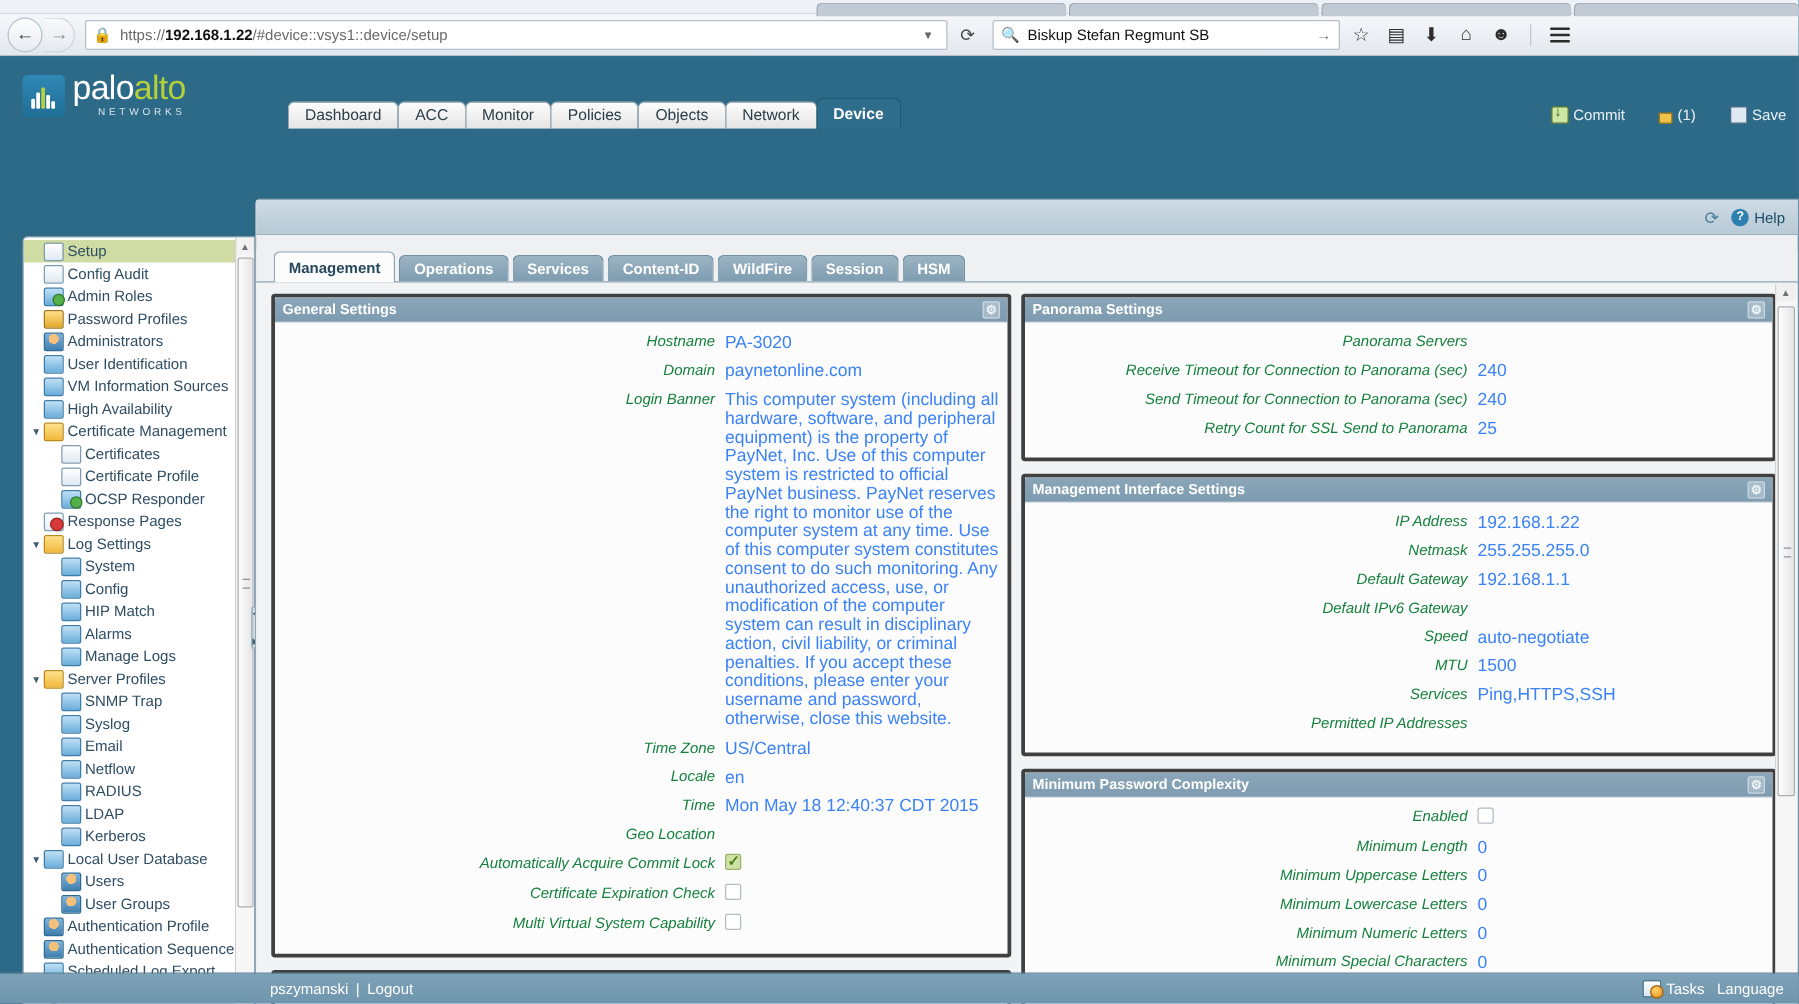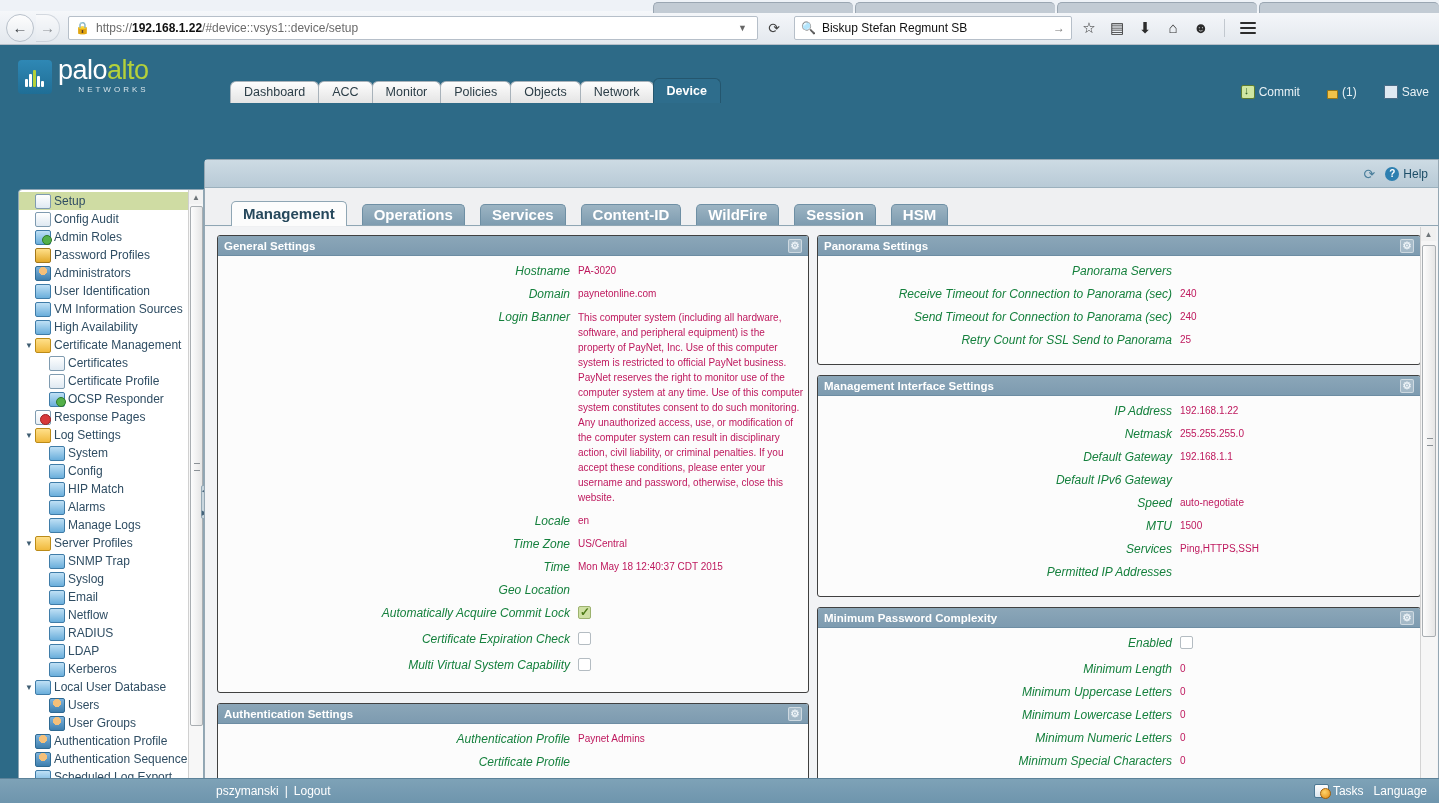--- a/index.html
+++ b/index.html
@@ -180,28 +180,27 @@
     display: flex; align-items: flex-end;
     height: 26px;
     padding-left: 14px;
     background: #eff0f2;
     border-bottom: 1px solid #8fa6b4;
     margin-top: 12px;
   }
   .subtab {
     height: 21px; line-height: 20px;
     padding: 0 11px;
-    font-size: 15px; font-weight: bold;
+    font-size: 12px; font-weight: bold;
     color: #fff;
     background: linear-gradient(#9cb4c3, #7e9cb0);
     border: 1px solid #6e8fa4;
     border-bottom: none;
     border-radius: 5px 5px 0 0;
     margin-right: 3px;
-    margin-left: 12px;
   }
   .subtab.active {
     background: #fcfcfc;
     color: #26485c;
     border-color: #8fa6b4;
     height: 25px; line-height: 24px;
     position: relative; top: 1px;
   }
 
   #panes {
@@ -210,21 +209,21 @@
     display: flex;
     padding: 8px 0 0 12px;
     overflow: hidden;
   }
   .col { display: flex; flex-direction: column; gap: 10px; }
   .col.left { width: 592px; }
   .col.right { width: 604px; margin-left: 8px; }
 
   .panel {
     background: #fcfcfc;
-    border: 1px solid #404040;
+    border: 3px solid #404040;
     border-radius: 3px;
   }
   .panel-head {
     height: 20px;
     background: linear-gradient(#8ba6b8, #7d9bb0);
     border-bottom: 1px solid #6d8da3;
     color: #fff; font-weight: bold; font-size: 11.5px;
     display: flex; align-items: center;
     padding: 0 6px;
     border-radius: 2px 2px 0 0;
@@ -242,21 +241,21 @@
   .row { display: flex; margin-bottom: 9px; line-height: 14px; }
   .row .lbl {
     flex: 0 0 auto;
     text-align: right;
     color: #15803d;
     font-size: 12px;
     padding-right: 8px;
     font-style: italic;
   }
   .row .val {
-    color: #be185d; font-size: 10px;
+    color: #3b82f6; font-size: 14px;
     flex: 1 1 auto;
   }
   .col.left .row .lbl { width: 360px; }
   .col.right .row .lbl { width: 362px; }
   .row .val.multiline { width: 225px; line-height: 15px; }
   .cbox {
     width: 13px; height: 13px;
     background: #fff;
     border: 1px solid #b4bcc2;
     border-radius: 2px;
@@ -700,26 +699,26 @@
               </div>
               <div class="row">
                 <div class="lbl">Domain</div>
                 <div class="val">paynetonline.com</div>
               </div>
               <div class="row">
                 <div class="lbl">Login Banner</div>
                 <div class="val multiline">This computer system (including all hardware, software, and peripheral equipment) is the property of PayNet, Inc. Use of this computer system is restricted to official PayNet business. PayNet reserves the right to monitor use of the computer system at any time. Use of this computer system constitutes consent to do such monitoring. Any unauthorized access, use, or modification of the computer system can result in disciplinary action, civil liability, or criminal penalties. If you accept these conditions, please enter your username and password, otherwise, close this website.</div>
               </div>
               <div class="row">
+                <div class="lbl">Time Zone</div>
+                <div class="val">US/Central</div>
+              </div>
+              <div class="row">
                 <div class="lbl">Locale</div>
                 <div class="val">en</div>
-              </div>
-              <div class="row">
-                <div class="lbl">Time Zone</div>
-                <div class="val">US/Central</div>
               </div>
               <div class="row">
                 <div class="lbl">Time</div>
                 <div class="val">Mon May 18 12:40:37 CDT 2015</div>
               </div>
               <div class="row">
                 <div class="lbl">Geo Location</div>
                 <div class="val"></div>
               </div>
               <div class="row">

